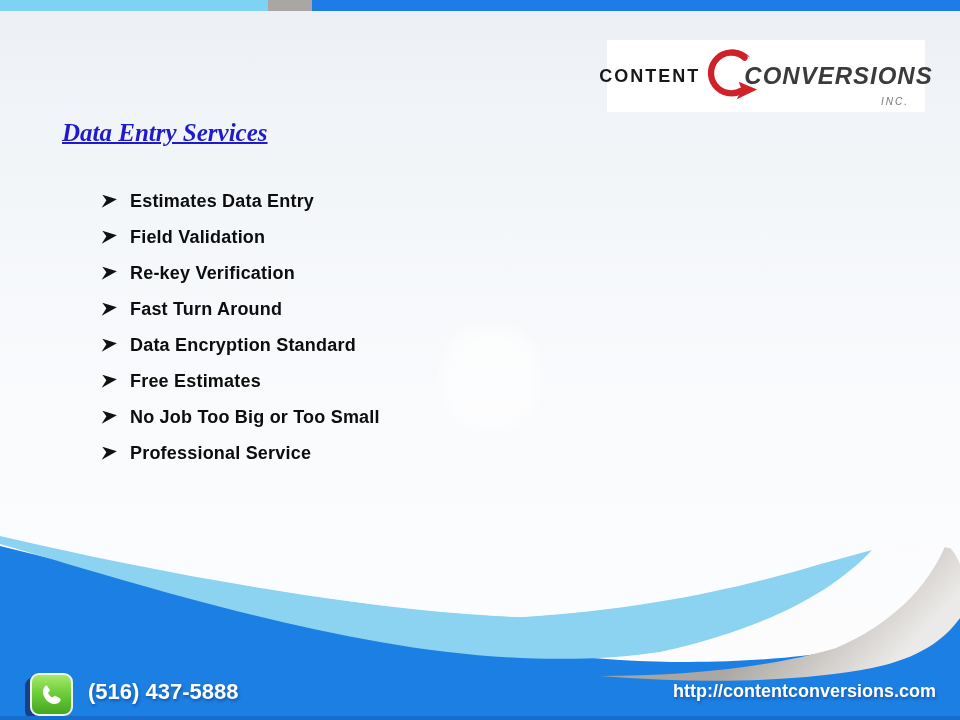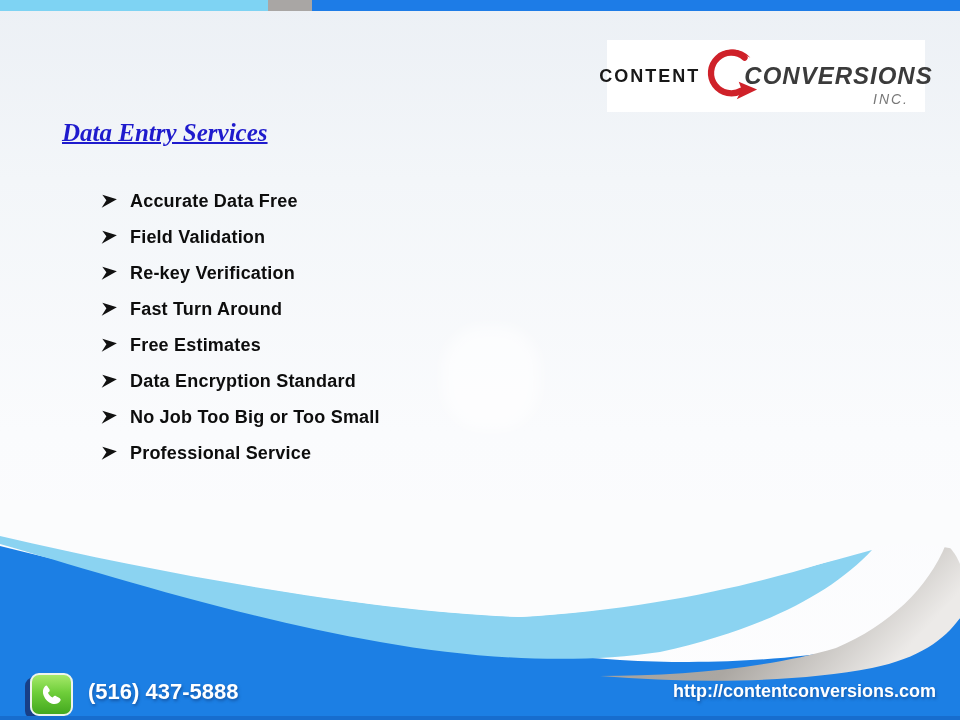--- a/index.html
+++ b/index.html
@@ -19,21 +19,21 @@
   .top-bar .seg-blue  { flex:1;      background:#1d7ce7; }
 
   
   .logo-box {
     position:absolute; left:607px; top:40px; width:318px; height:72px;
     background:#ffffff; display:flex; align-items:center; justify-content:center;
   }
   .logo-word1 { font-weight:bold; font-size:18px; letter-spacing:2px; color:#181818; }
   .logo-arc { width:58px; height:58px; margin:0 -16px 0 2px; position:relative; z-index:1; flex:0 0 auto; }
   .logo-word2 { font-style:italic; font-weight:600; font-size:24px; letter-spacing:1px; color:#3b3b3b; position:relative; z-index:2; }
-  .logo-inc { position:absolute; right:16px; bottom:5px; font-size:14px; letter-spacing:2px; color:#777; font-style:italic; }
+  .logo-inc { position:absolute; right:16px; bottom:5px; font-size:10px; letter-spacing:2px; color:#777; font-style:italic; }
 
   
   .title {
     position:absolute; left:62px; top:119px;
     font-size:25px; font-weight:bold; font-style:italic;
     color:#1f1bcd; text-decoration:underline; text-decoration-thickness:2px;font-family:Liberation Serif, serif;
   }
 
   
   .bullets { position:absolute; left:100px; top:183px; list-style:none; }
@@ -94,21 +94,21 @@
     <span class="logo-inc">INC.</span>
   </div>
 
   <div class="title">Data Entry Services</div>
 
   <ul class="bullets">
     <li>
       <svg class="bullet-glyph" viewBox="0 0 18 16">
           <path d="M1 14 L17 7 L3 1 L6.5 7 Z" fill="#111" transform="rotate(-6 9 8)"></path>
         </svg>
-      <span class="bullet-text">Accurate Data Free</span>
+      <span class="bullet-text">Estimates Data Entry</span>
       </li>
     <li>
       <svg class="bullet-glyph" viewBox="0 0 18 16">
           <path d="M1 14 L17 7 L3 1 L6.5 7 Z" fill="#111" transform="rotate(-6 9 8)"></path>
         </svg>
       <span class="bullet-text">Field Validation</span>
       </li>
     <li>
       <svg class="bullet-glyph" viewBox="0 0 18 16">
           <path d="M1 14 L17 7 L3 1 L6.5 7 Z" fill="#111" transform="rotate(-6 9 8)"></path>
@@ -118,27 +118,27 @@
     <li>
       <svg class="bullet-glyph" viewBox="0 0 18 16">
           <path d="M1 14 L17 7 L3 1 L6.5 7 Z" fill="#111" transform="rotate(-6 9 8)"></path>
         </svg>
       <span class="bullet-text">Fast Turn Around</span>
       </li>
     <li>
       <svg class="bullet-glyph" viewBox="0 0 18 16">
           <path d="M1 14 L17 7 L3 1 L6.5 7 Z" fill="#111" transform="rotate(-6 9 8)"></path>
         </svg>
-      <span class="bullet-text">Free Estimates</span>
+      <span class="bullet-text">Data Encryption Standard</span>
       </li>
     <li>
       <svg class="bullet-glyph" viewBox="0 0 18 16">
           <path d="M1 14 L17 7 L3 1 L6.5 7 Z" fill="#111" transform="rotate(-6 9 8)"></path>
         </svg>
-      <span class="bullet-text">Data Encryption Standard</span>
+      <span class="bullet-text">Free Estimates</span>
       </li>
     <li>
       <svg class="bullet-glyph" viewBox="0 0 18 16">
           <path d="M1 14 L17 7 L3 1 L6.5 7 Z" fill="#111" transform="rotate(-6 9 8)"></path>
         </svg>
       <span class="bullet-text">No Job Too Big or Too Small</span>
       </li>
     <li>
       <svg class="bullet-glyph" viewBox="0 0 18 16">
           <path d="M1 14 L17 7 L3 1 L6.5 7 Z" fill="#111" transform="rotate(-6 9 8)"></path>

